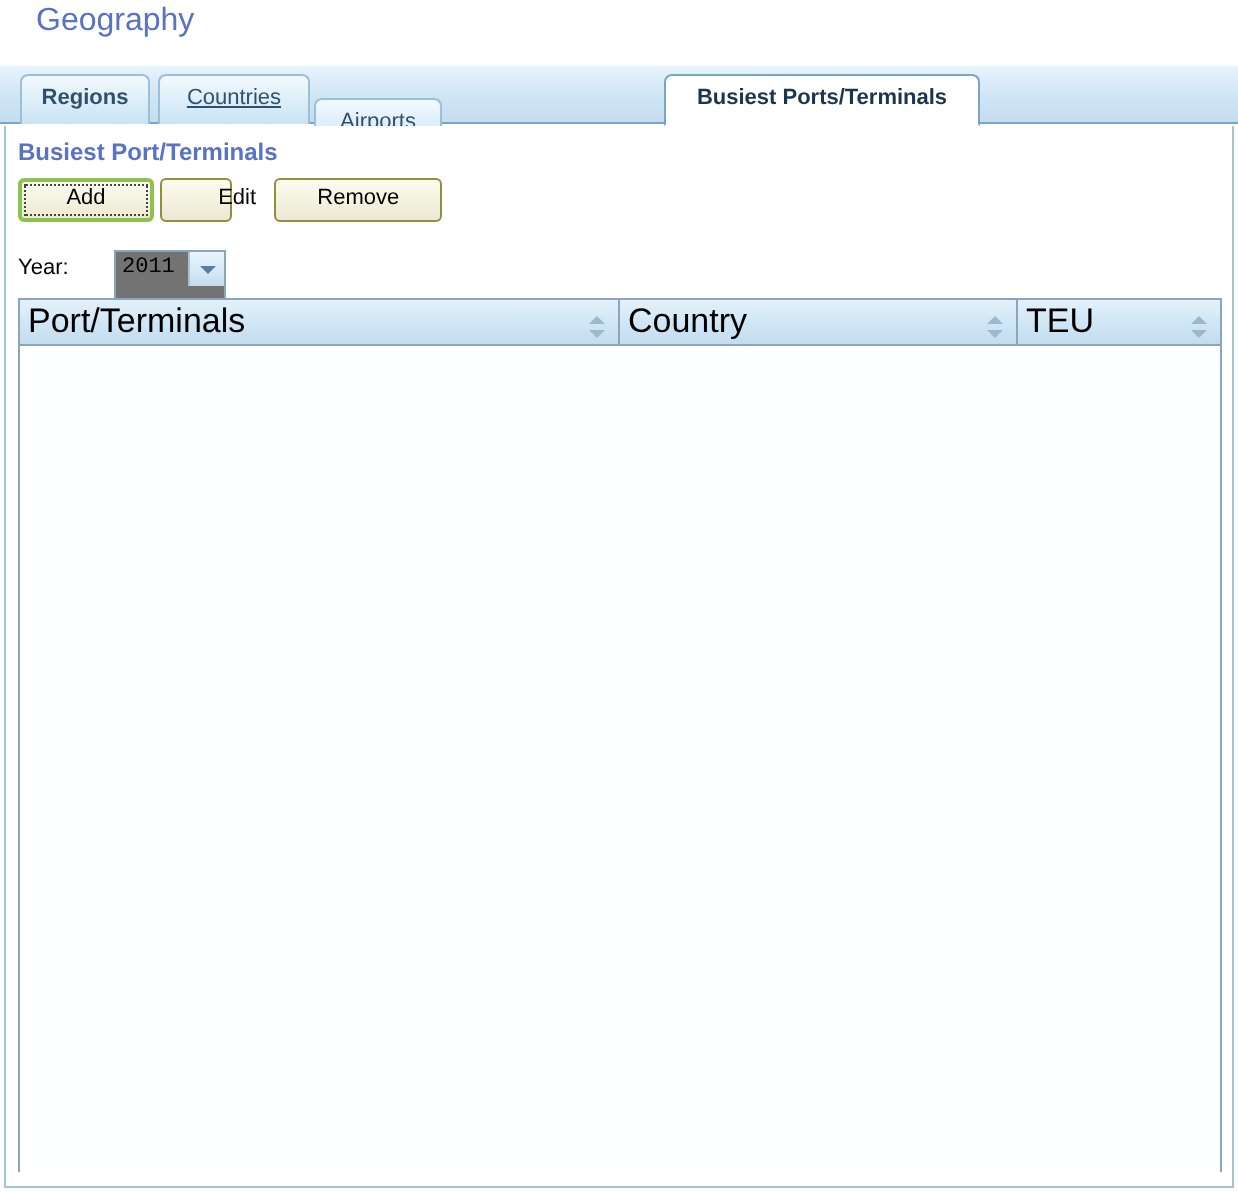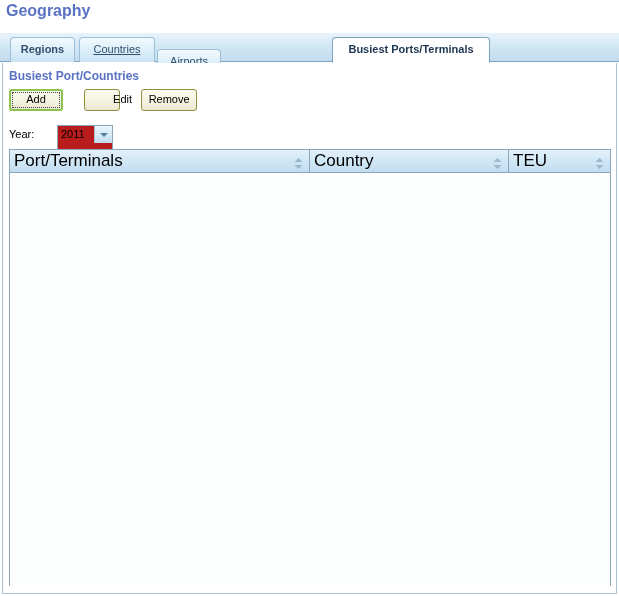--- a/index.html
+++ b/index.html
@@ -13,24 +13,24 @@
     font-family: "Liberation Sans", sans-serif;
     font-size: 11px;
     color: #000000;
     overflow: hidden;
     position: relative;
   }
 
   
   #page-title {
     position: absolute;
-    left: 6px;
+    left: 18px;
     top: 2px;
     font-size: 16px;
-    font-weight: bold;
+    font-weight: normal;
     color: #5a72c4;
     letter-spacing: 0px;
     white-space: nowrap;
   }
 
   
   #tab-strip {
     position: absolute;
     left: 0px;
     top: 33px;
@@ -118,23 +118,23 @@
   .btn.focused {
     border: 2px solid #8dc24f;
     line-height: 17px;
   }
   .btn.focused .focus-ring {
     position: absolute;
     left: 1px; top: 1px; right: 1px; bottom: 1px;
     border: 1px dotted #444444;
     pointer-events: none;
   }
-  #btn-add { width: 54px; margin-right: 18px; }
+  #btn-add { width: 68px; }
   #btn-edit { width: 26px; margin-right: 18px; padding-left: 28px; }
-  #btn-remove { width: 56px; }
+  #btn-remove { width: 84px; }
 
   
   #year-row {
     position: absolute;
     left: 6px;
     top: 62px;
     height: 20px;
   }
   #year-label {
     position: absolute;
@@ -145,22 +145,23 @@
     white-space: nowrap;
   }
   #year-select {
     position: absolute;
     left: 48px;
     top: 0px;
     width: 56px;
     height: 30px;
     box-sizing: border-box;
     border: 1px solid #8aa6bb;
-    background: #b91c1c;
-    cursor: pointer;
+    background: #737373;
+    cursor: pointer;
+    font-family: Liberation Mono, monospace;
   }
   #year-value {
     position: absolute;
     left: 3px;
     top: 2px;
     font-size: 11px;
     color: #000000;
   }
   #year-arrow-btn {
     position: absolute;
@@ -247,21 +248,21 @@
 
 
   <div class="tab active" id="tab-4" style="left:332px;width:158px;">
     <span>Busiest Ports/Terminals</span>
   </div>
 
 </div>
 
 <div id="content-panel">
 
-  <div id="section-title">Busiest Port/Countries</div>
+  <div id="section-title">Busiest Port/Terminals</div>
 
   <div id="button-bar">
 
     <span class="btn focused" id="btn-add">
       <span class="focus-ring"></span>
       <span>Add</span>
     </span>
 
     <span class="btn" id="btn-edit">
       <span>Edit</span>

